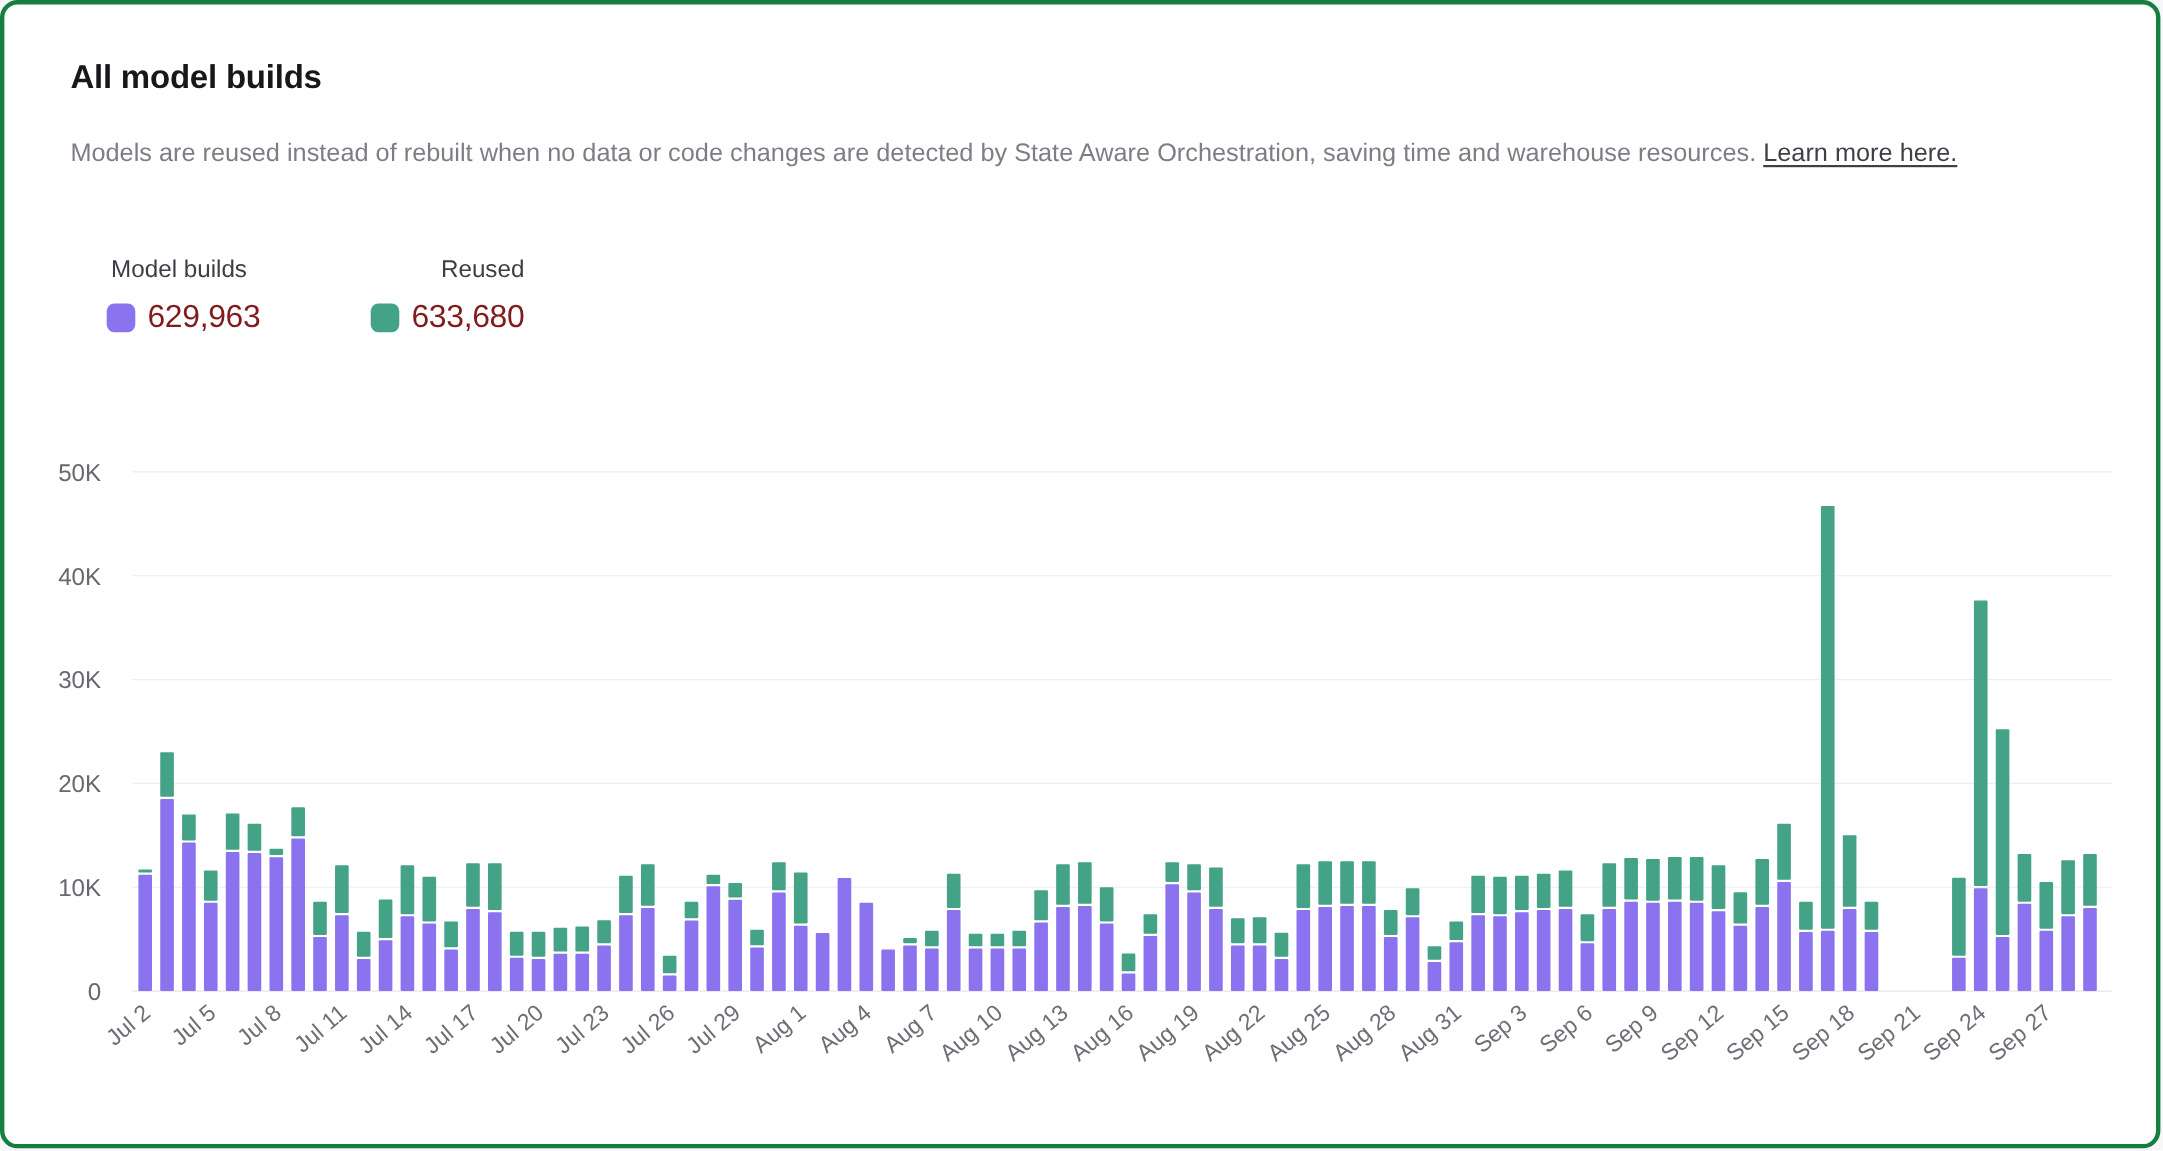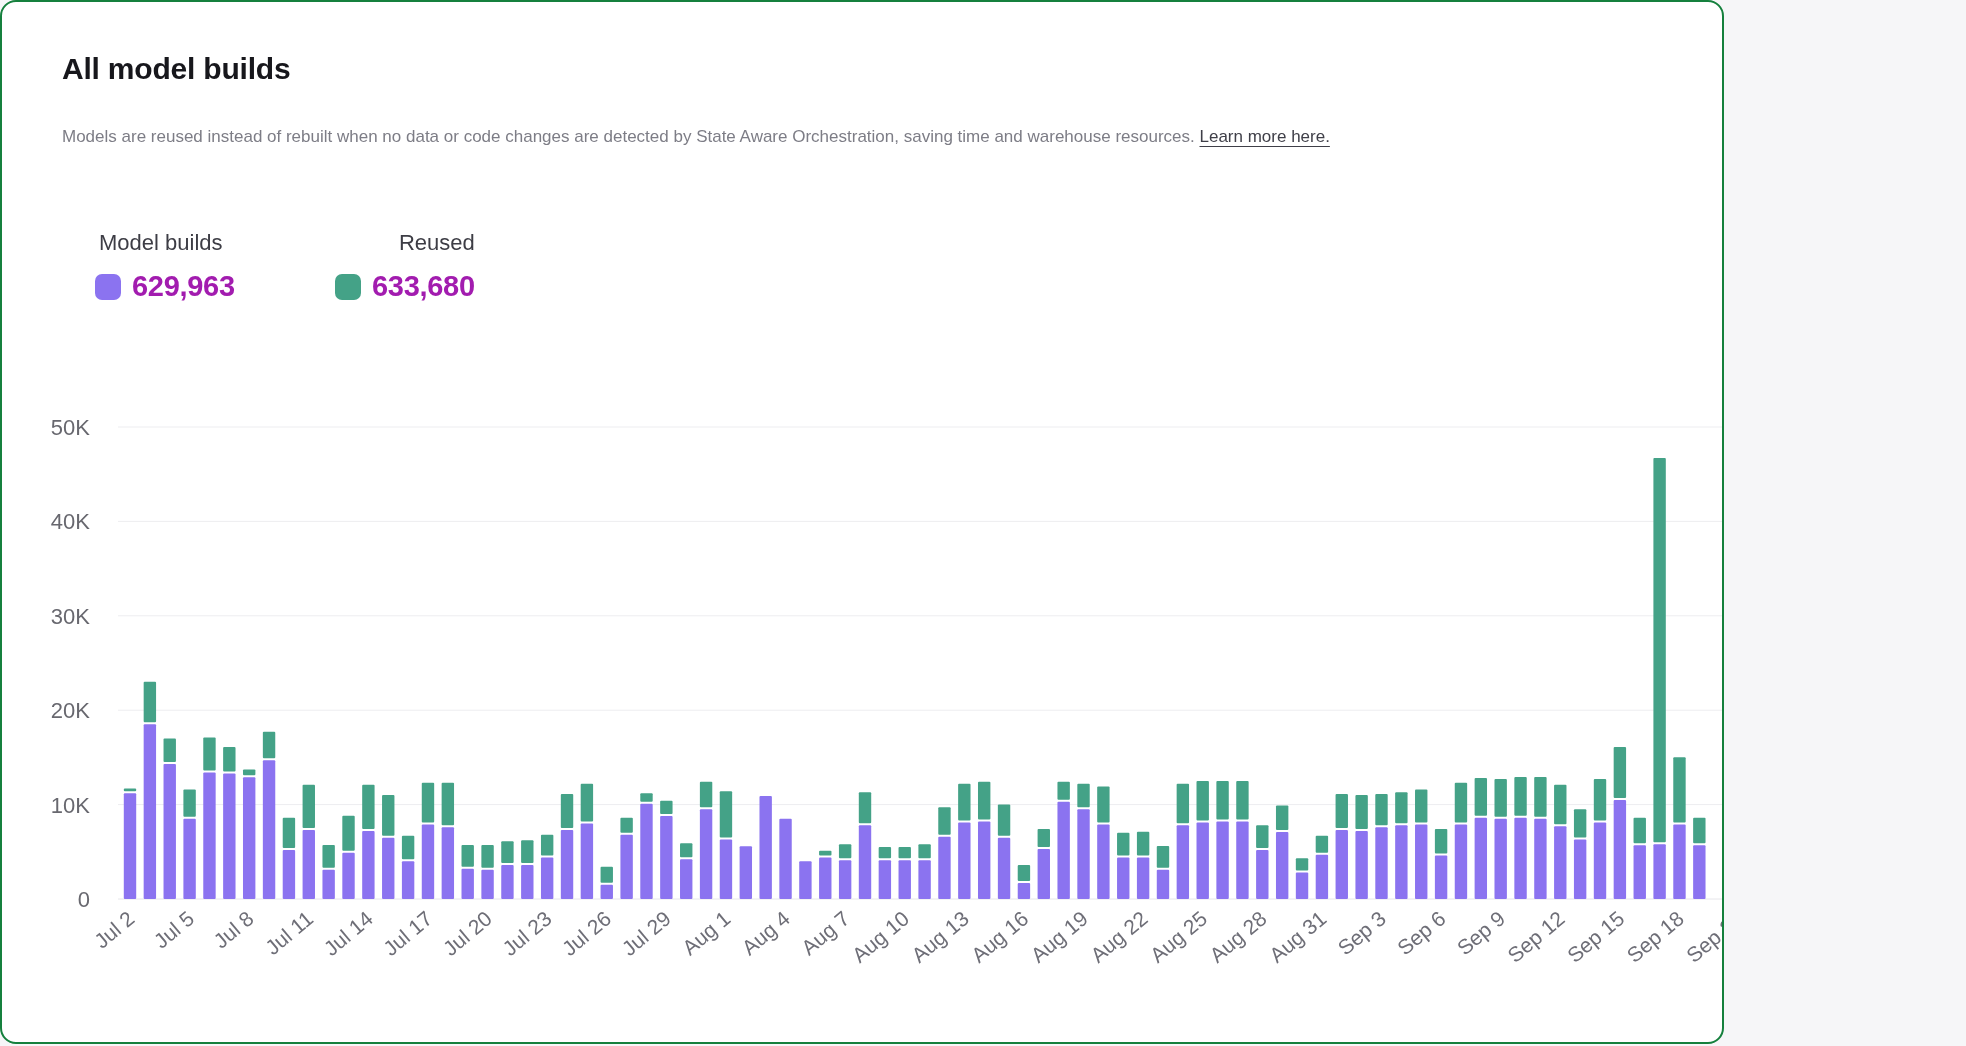--- a/index.html
+++ b/index.html
@@ -1,38 +1,38 @@
 <!DOCTYPE html>
 <html><head>
 <meta charset="utf-8">
 <style>
   html,body{margin:0;padding:0;background:#f6f6f8;font-family:"Liberation Sans",sans-serif;}
   .card{
-    position:relative;width:1724px;height:1044px;background:#ffffff;
-    border:2px solid #15803d;border-radius:16px;overflow:hidden;box-sizing:border-box;
+    position:relative;width:1964px;height:1044px;background:#ffffff;
+    border:4px solid #15803d;border-radius:16px;overflow:hidden;box-sizing:border-box;
   }
   .title{
     position:absolute;left:60px;top:50px;margin:0;
     font-size:30px;font-weight:700;color:#17171c;letter-spacing:-.2px;
   }
   .subtitle{
     position:absolute;left:60px;top:118px;margin:0;width:1800px;
-    font-size:17px;line-height:33px;color:#7d7d86;font-weight:400;
+    font-size:23px;line-height:33px;color:#7d7d86;font-weight:400;
   }
   .subtitle a{
     color:#3f3f48;text-decoration:underline;text-underline-offset:4px;cursor:pointer;font-weight:400;
   }
   .legend{position:absolute;left:0;top:0;}
   .legend-item{position:absolute;top:228px;}
   .legend-item.builds{left:93px;}
   .legend-item.reused{left:333px;text-align:right;}
   .legend-label{font-size:22px;color:#3d3d45;margin-left:4px;}
   .legend-value-row{display:flex;align-items:center;margin-top:14px;}
   .swatch{width:26px;height:26px;border-radius:7px;display:inline-block;flex:0 0 auto;}
-  .legend-value{font-size:29px;font-weight:700;color:#a21caf;margin-left:11px;letter-spacing:-.3px;}
+  .legend-value{font-size:29px;font-weight:400;color:#7f1d1d;margin-left:11px;letter-spacing:-.3px;}
   #chart{position:absolute;left:0;top:320px;width:1964px;height:722px;display:block;}
   .gridline{stroke:#ededf0;stroke-width:1;}
   .axisline{stroke:#e6e6ea;stroke-width:1;}
   .ytick{font-size:22px;fill:#68686f;}
   .xtick{font-size:21px;fill:#6e6e77;}
 </style>
 </head>
 <body>
 
 <div class="card">

